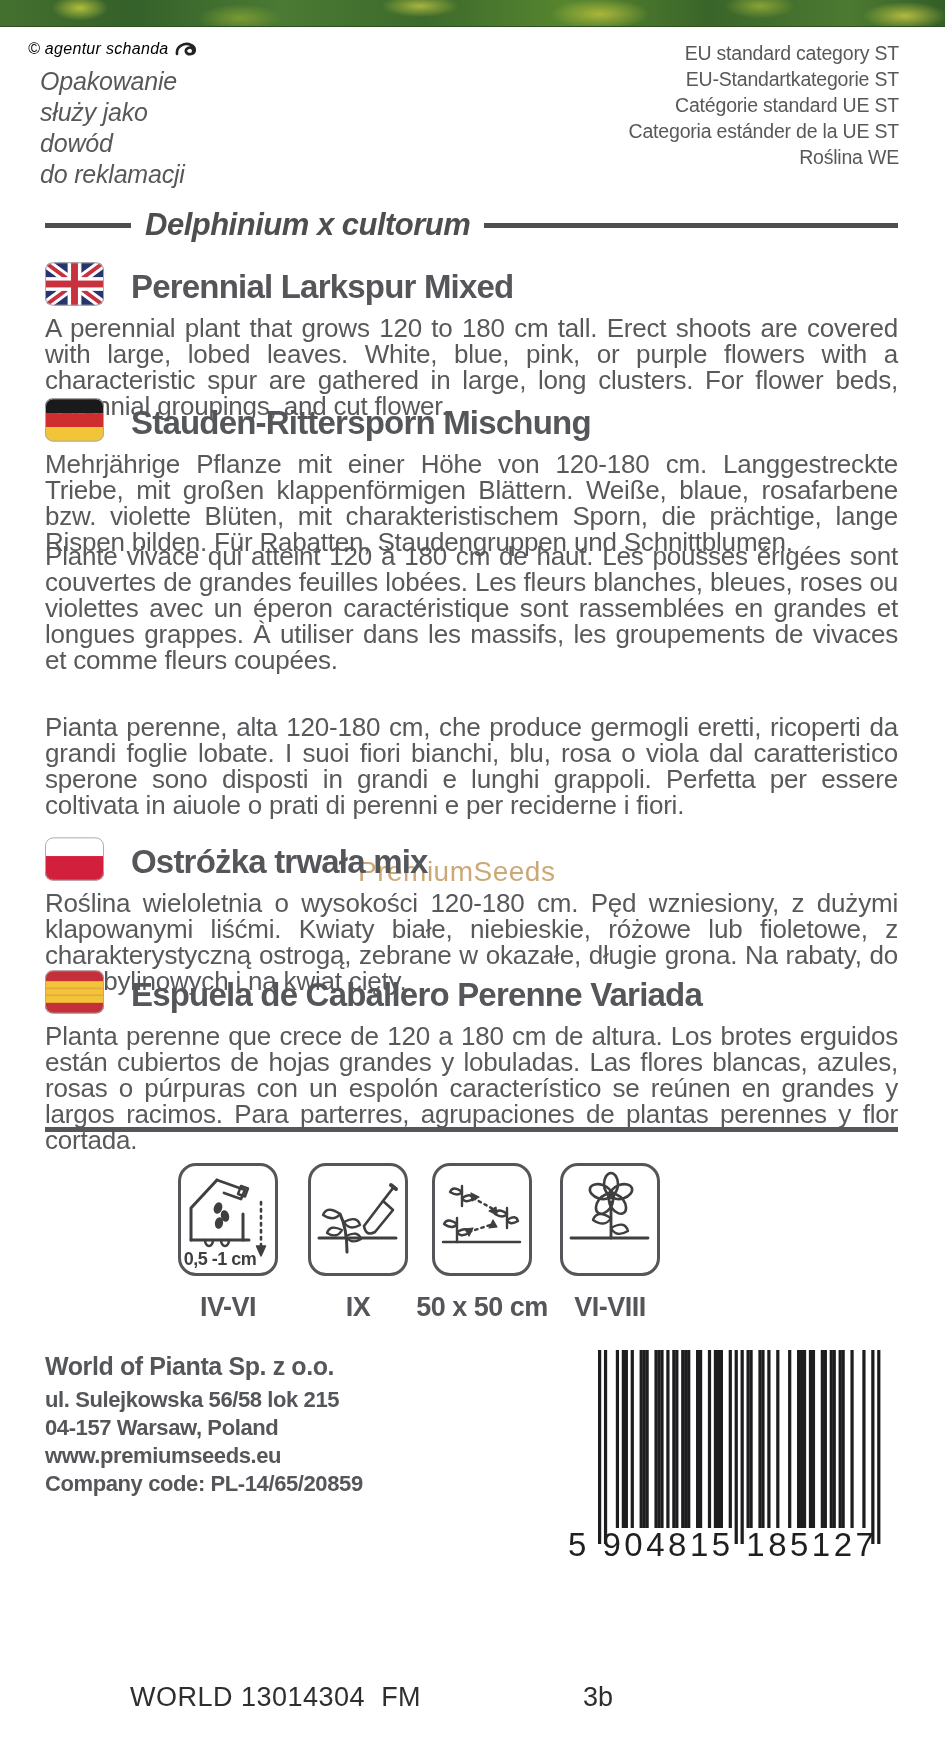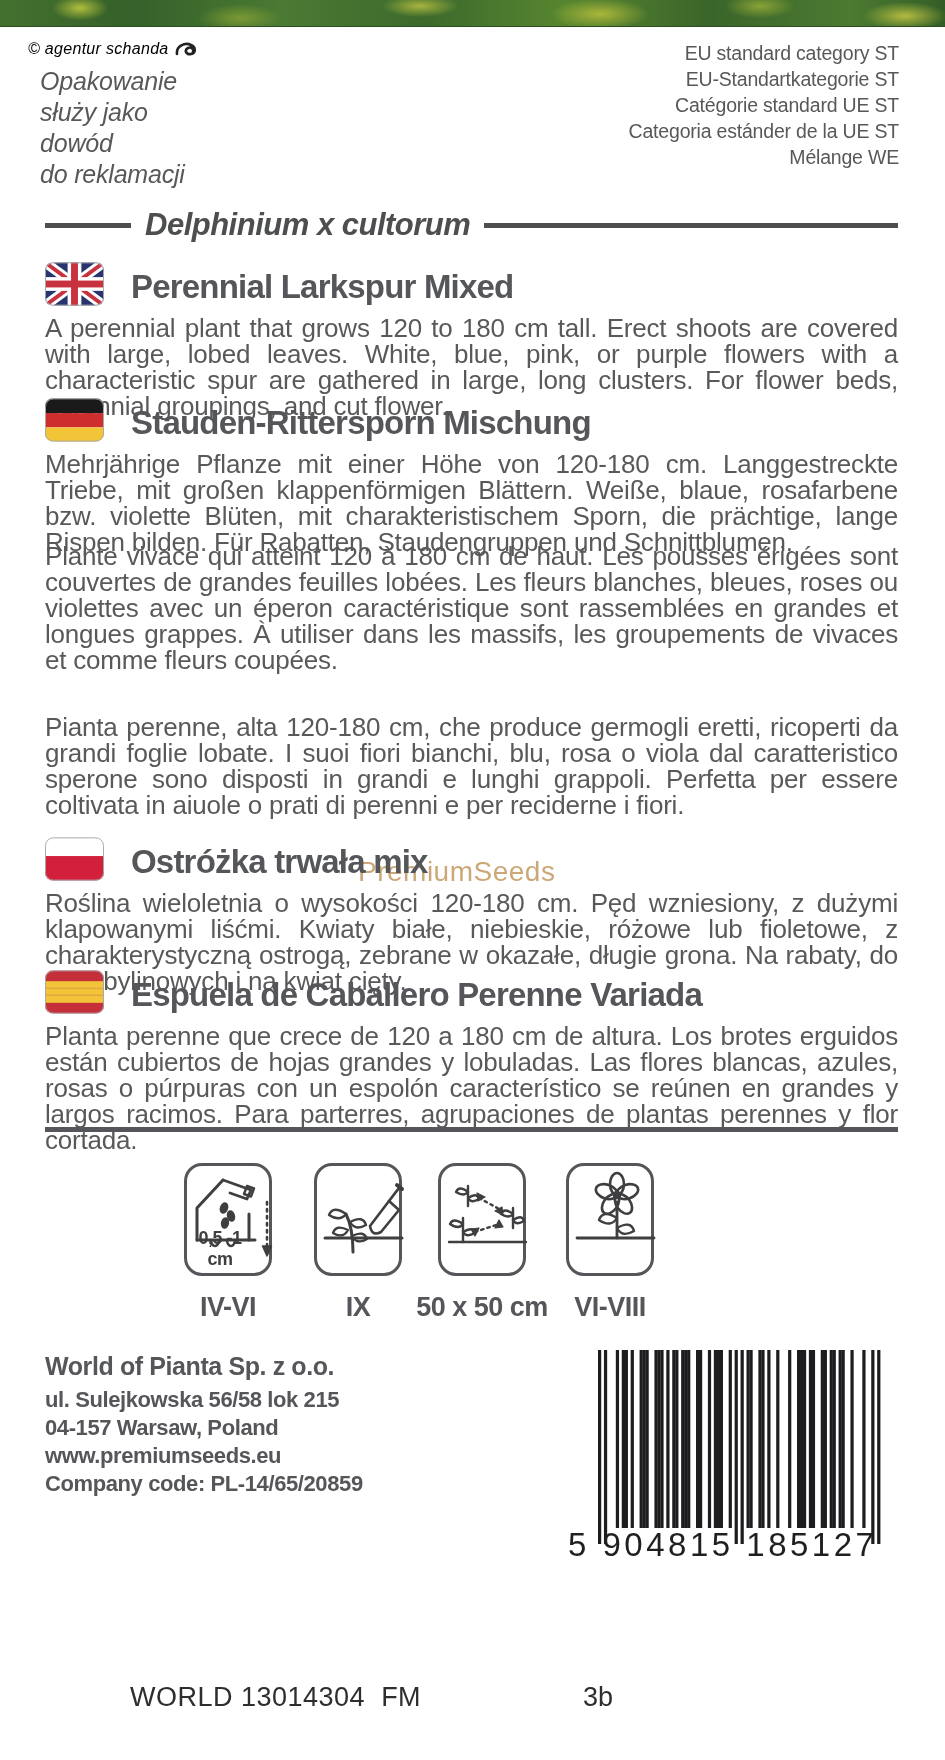--- a/index.html
+++ b/index.html
@@ -42,21 +42,21 @@
   .sec-head h2{margin:0;font-size:33px;font-weight:700;color:#55565a;
     letter-spacing:-.8px;line-height:38px;}
   .section p{margin:9px 0 0;font-size:26px;line-height:26px;text-align:justify;
     letter-spacing:-.2px;color:#58595b;}
 
   .divider{position:absolute;left:45px;top:1127px;width:853px;height:5px;background:#55565a;}
 
   .picto-row{position:absolute;left:178px;top:1163px;display:flex;}
   .picto{width:100px;display:flex;flex-direction:column;align-items:center;}
   .g1{margin-left:30px}.g2{margin-left:24px}.g3{margin-left:28px}
-  .picto-box{width:88px;height:113px;border:3.5px solid #55565a;border-radius:18px;
+  .picto-box{width:100px;height:113px;border:3.5px solid #55565a;border-radius:18px;
     box-sizing:border-box;position:relative;}
   .picto-box svg{display:block;}
   .inner-label{position:absolute;left:0;right:16px;bottom:3px;text-align:center;
     font-size:18px;font-weight:700;color:#3f3f41;letter-spacing:-.5px;}
   .picto-label{margin-top:16px;font-size:27px;font-weight:700;color:#55565a;
     white-space:nowrap;letter-spacing:-.5px;}
 
   .company{position:absolute;left:45px;top:1352px;color:#55565a;}
   .company .name{font-size:25px;font-weight:700;margin-bottom:5px;letter-spacing:-.4px;}
   .company .line{font-size:22px;font-weight:700;line-height:28px;letter-spacing:-.4px;}
@@ -89,21 +89,21 @@
     <div>służy jako</div>
     <div>dowód</div>
     <div>do reklamacji</div>
   </div>
 
   <div class="eu-list">
     <div>EU standard category ST</div>
     <div>EU-Standartkategorie ST</div>
     <div>Catégorie standard UE ST</div>
     <div>Categoria estánder de la UE ST</div>
-    <div>Mélange WE</div>
+    <div>Roślina WE</div>
   </div>
 
   <div class="title-row">
     <span class="dash dash-l"></span>
     <span class="title-text">Delphinium x cultorum</span>
     <span class="dash dash-r"></span>
   </div>
 
   <div class="watermark">PremiumSeeds</div>
 

